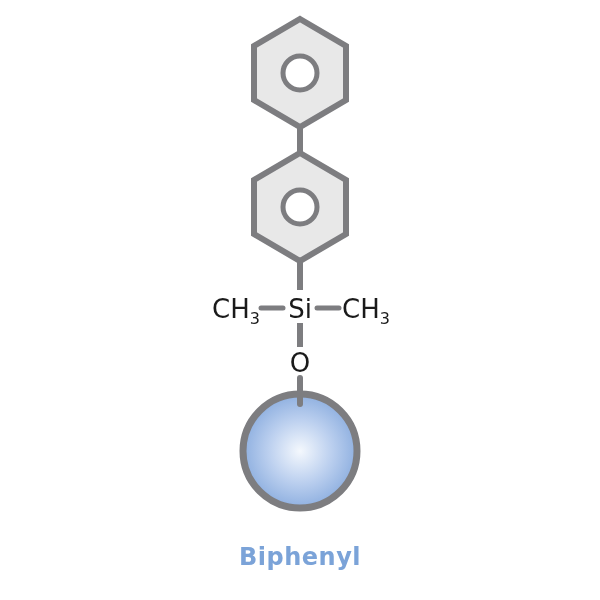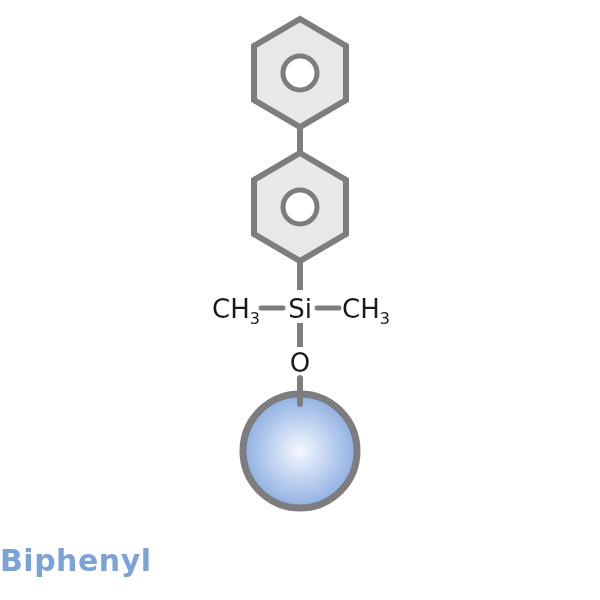--- a/index.html
+++ b/index.html
@@ -29,24 +29,24 @@
     .atom-sub {
       font-family: "DejaVu Sans", "Liberation Sans", sans-serif;
       font-size: 16px;
       fill: #1a1a1a;
     }
     .caption {
       position: absolute;
       left: 0;
       width: 600px;
       top: 543px;
-      text-align: left;
+      text-align: center;
       font-family: "DejaVu Sans", "Liberation Sans", sans-serif;
       font-weight: bold;
-      font-size: 30px;
+      font-size: 24px;
       color: #7ba3d8;
       letter-spacing: 0.5px;
     }
   </style>
 </head>
 <body>
 
 <svg id="diagram" viewBox="0 0 600 600" xmlns="http://www.w3.org/2000/svg">
   <defs>
     <radialGradient id="particleGrad" cx="50%" cy="50%" r="50%">

